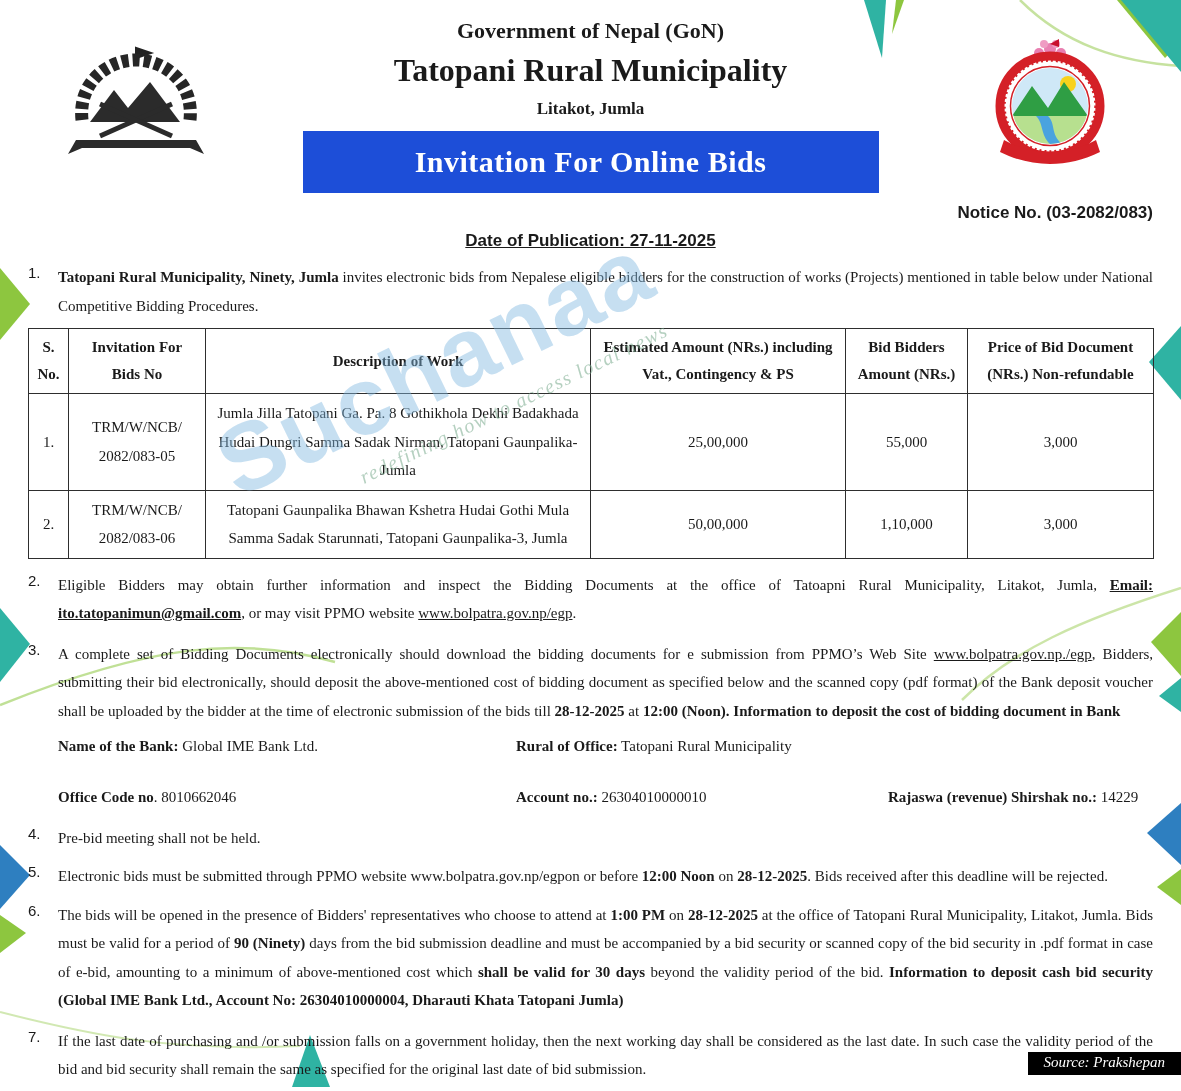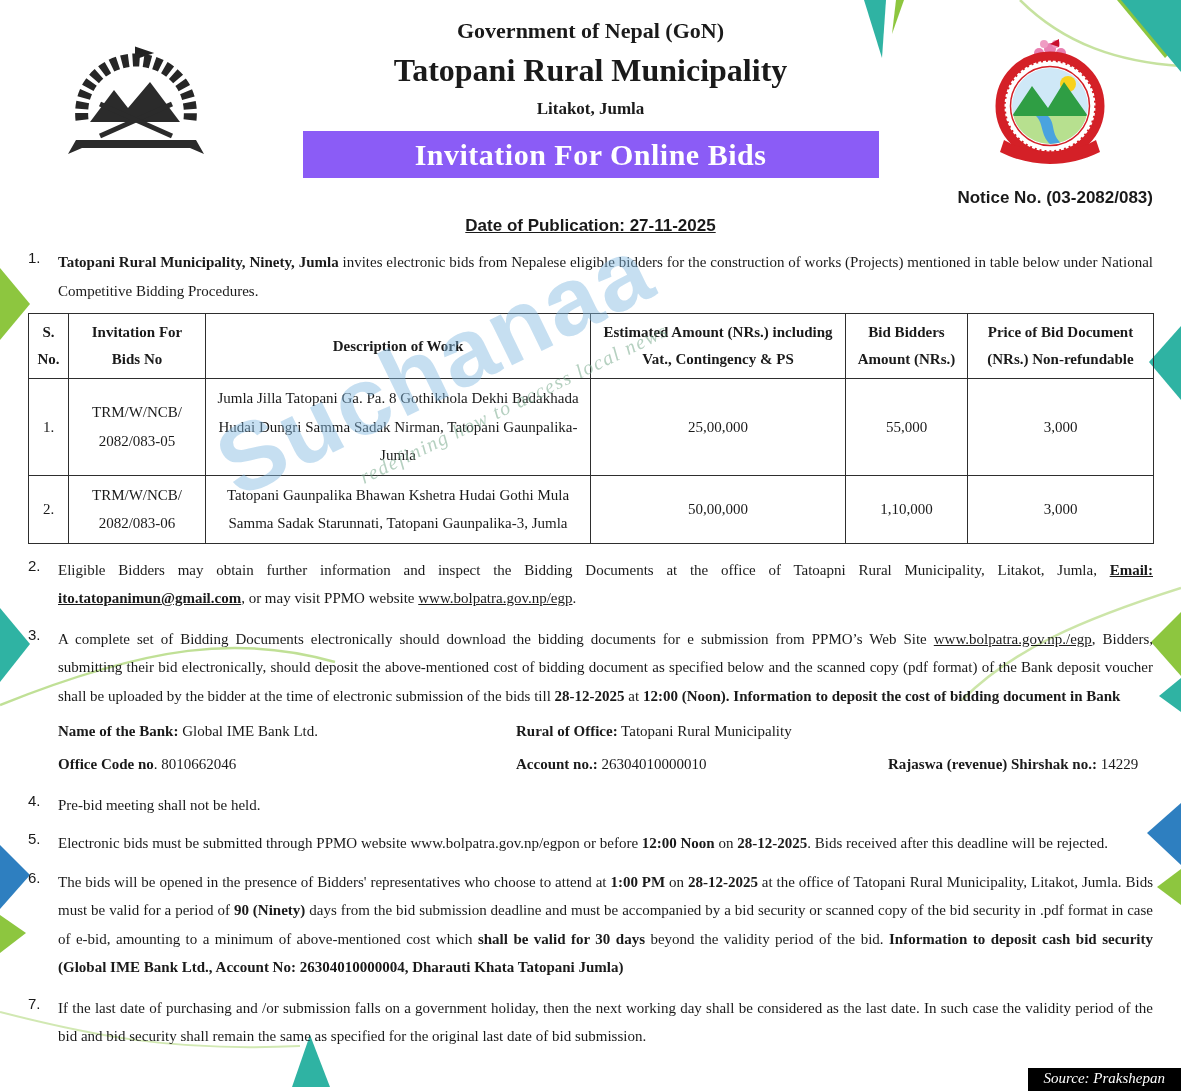--- a/index.html
+++ b/index.html
@@ -13,40 +13,40 @@
            letter-spacing:2px;color:rgba(130,185,225,0.46);}
   .wm-tag{font-style:italic;font-size:20px;letter-spacing:1.5px;color:rgba(120,170,140,0.55);
           transform:translateX(55px);margin-top:2px;}
   .content{position:absolute;inset:0;padding:12px 28px 16px 28px;z-index:1;box-sizing:border-box;}
   .logo{position:absolute;}
   .logo-left{left:60px;top:44px;}
   .logo-right{left:990px;top:38px;}
   .gov{font-size:22px;font-weight:bold;margin-top:6px;text-align:center;}
   .muni{font-size:32px;font-weight:bold;margin-top:8px;text-align:center;}
   .addr{font-size:17px;font-weight:bold;margin-top:10px;text-align:center;}
-  .banner{width:576px;height:47px;background:#8b5cf6;color:#ffffff;font-size:30px;font-weight:bold;
+  .banner{width:576px;height:62px;background:#1d4ed8;color:#ffffff;font-size:30px;font-weight:bold;
           display:flex;align-items:center;justify-content:center;margin:12px auto 0;letter-spacing:0.5px;}
   .notice{font-family:"Liberation Sans",sans-serif;font-size:17px;font-weight:bold;margin-top:10px;text-align:right;}
   .pubdate{font-family:"Liberation Sans",sans-serif;font-size:17px;font-weight:bold;margin-top:8px;
            text-align:center;text-decoration:underline;}
   .items{margin-top:12px;}
   .item{display:grid;grid-template-columns:30px 1fr;align-items:start;margin-top:10px;}
   .item .num{font-family:"Liberation Sans",sans-serif;font-size:15px;padding-top:1px;}
   .item p{margin:0;font-size:15px;line-height:1.9;text-align:justify;}
   .b{font-weight:bold;}
   .u{text-decoration:underline;}
   table{border-collapse:collapse;table-layout:fixed;width:1125px;margin-top:8px;}
   th,td{border:1px solid #2e2e2e;text-align:center;vertical-align:middle;padding:5px 8px;
         font-size:15px;white-space:pre-line;box-sizing:border-box;}
   th{font-weight:bold;line-height:1.8;}
   td{line-height:1.9;}
-  .bank{display:grid;grid-template-columns:458px 372px 1fr;row-gap:10px;margin:10px 0 12px 30px;
+  .bank{display:grid;grid-template-columns:458px 372px 1fr;row-gap:28px;margin:10px 0 12px 30px;
         font-size:15px;line-height:1.55;}
   .bank .c23{grid-column:2 / span 2;}
-  .source{position:absolute;right:0;bottom:0;background:#000;color:#fff;font-style:italic;
+  .source{position:absolute;right:0;bottom:16px;background:#000;color:#fff;font-style:italic;
           font-size:15px;padding:2px 16px 4px;z-index:4;}
 </style>
 </head>
 <body>
 
 <div class="page">
 
   <svg class="swoosh" width="1181" height="1091" viewBox="0 0 1181 1091">
     <path d="M0 705 C150 645 240 635 335 662" stroke="#8dc63f" stroke-width="2.5" fill="none" opacity="0.55"></path>
     <path d="M1181 588 C1080 620 1012 650 962 700" stroke="#8dc63f" stroke-width="2.5" fill="none" opacity="0.45"></path>

